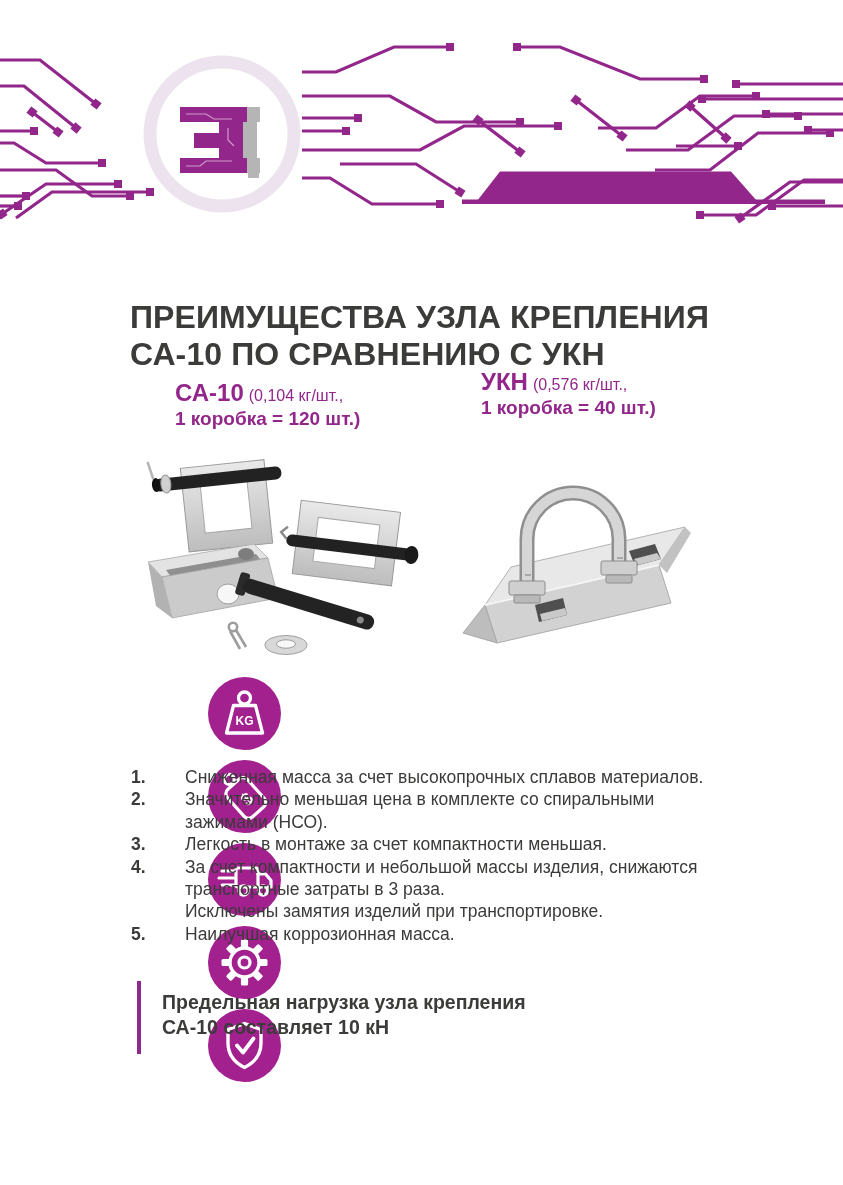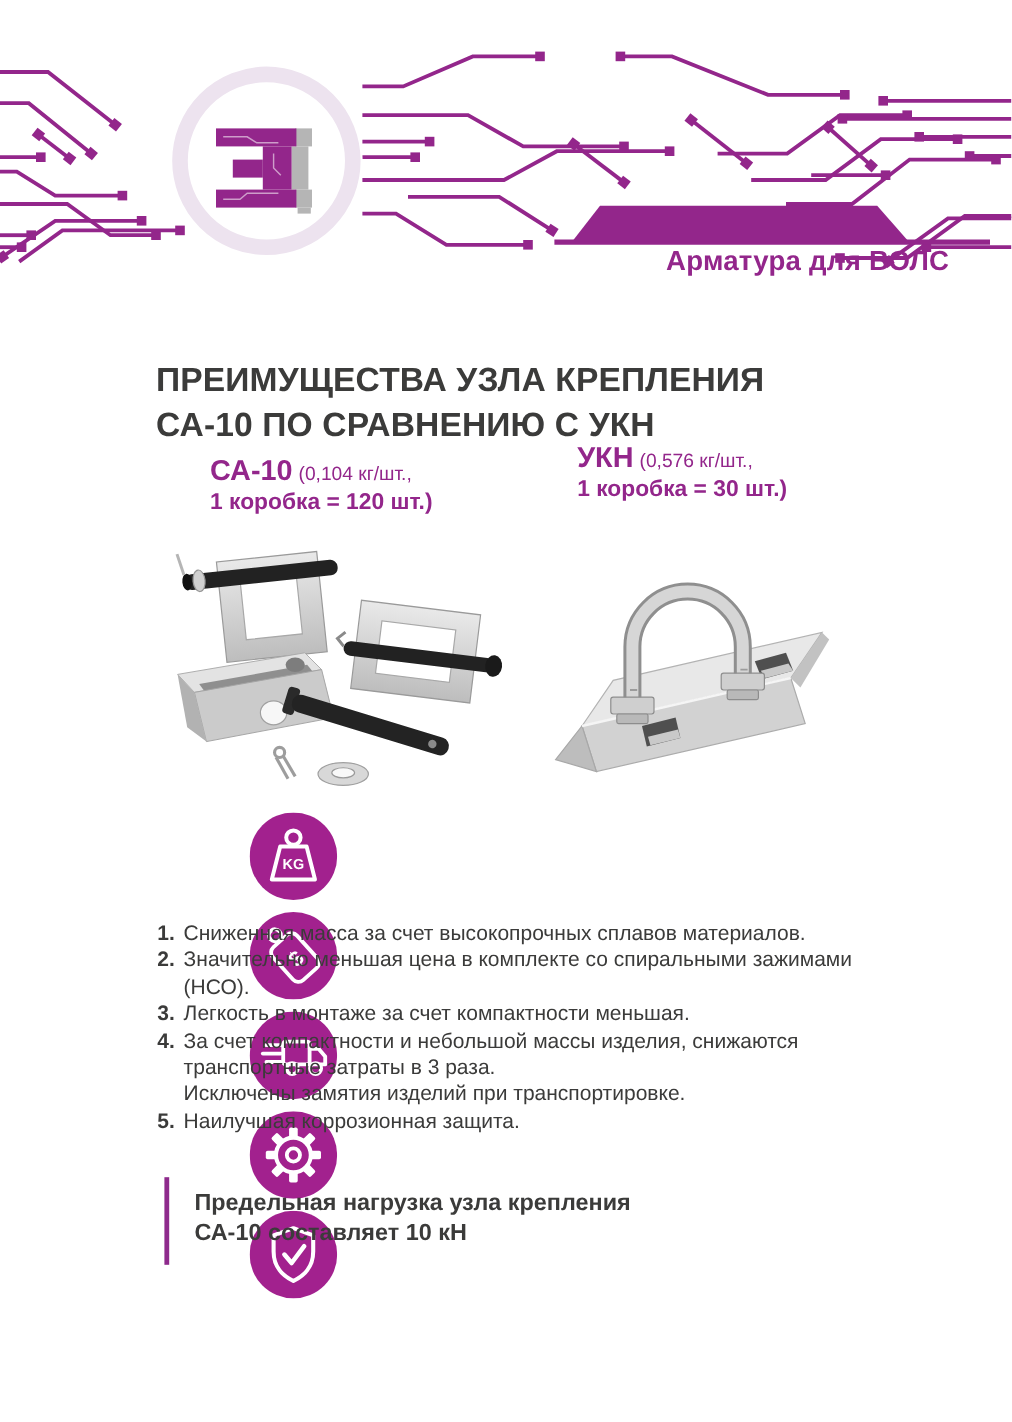--- a/index.html
+++ b/index.html
@@ -10,21 +10,21 @@
   
   .hero { position:absolute; top:0; left:0; width:843px; height:252px; }
   .hero svg { position:absolute; top:0; left:0; }
   .brand-caption {
     position:absolute; top:204px; right:52px;
     font-size:23px; font-weight:bold; color:#93268B; letter-spacing:.2px;
   }
   
   .title {
     position:absolute; left:130px; top:299px; margin:0;
-    font-size:28px; line-height:36.5px; font-weight:bold; color:#3B3B3A;
+    font-size:32px; line-height:36.5px; font-weight:bold; color:#3B3B3A;
     white-space:pre-line; letter-spacing:.1px;
   }
   
   .plabel { position:absolute; color:#93268B; line-height:24px; }
   .plabel .pname { font-size:24px; font-weight:bold; }
   .plabel .pspec { font-size:16px; font-weight:normal; margin-left:5px; }
   .plabel .line2 { font-size:19px; font-weight:bold; margin-left:0; margin-top:1px; line-height:20px; }
   #label-ca10 { left:175px; top:381px; }
   #label-ukn  { left:481px; top:370px; }
   
@@ -32,21 +32,21 @@
   #photo-ca10 { left:136px; top:446px; }
   #photo-ukn  { left:447px; top:447px; }
   
   .icons-row { position:absolute; left:208px; top:677px; display:flex; gap:10px;flex-direction:column; }
   .benefit-icon { width:73px; height:73px; }
   .benefit-icon svg { display:block; }
   
   .advantages { position:absolute; left:131px; top:766px; width:608px; }
   .adv-item { display:flex; font-size:17.5px; line-height:22.4px; color:#3B3B3A; }
   .adv-num { font-weight:bold; width:22px; flex:none; }
-  .adv-text { white-space:pre-line; }
+  .adv-text { white-space:pre-line;margin-left:32px; }
   
   .callout {
     position:absolute; left:137px; top:981px; width:420px;
     border-left:4.5px solid #8E2A8C; padding:9px 0 15px 21px;
   }
   .callout-text {
     font-size:19.5px; line-height:24.5px; font-weight:bold; color:#3B3B3A;
     white-space:pre-line;
   }
 </style>
@@ -125,33 +125,32 @@
         </g>
 
         <g stroke="rgba(255,255,255,0.55)" stroke-width="1.2" fill="none">
           <path d="M186,114 h20 l8,5 h18"></path>
           <path d="M186,166 h14 l6,-5 h26"></path>
           <path d="M228,128 v12 l6,6"></path>
         </g>
       </g>
     </svg>
 
-    <div class="brand-caption">Арматура для ВОЛС</div>
   </header>
 
   <h1 class="title">ПРЕИМУЩЕСТВА УЗЛА КРЕПЛЕНИЯ
 СА-10 ПО СРАВНЕНИЮ С УКН</h1>
 
   <div class="plabel" id="label-ca10">
     <span class="pname">СА-10</span><span class="pspec">(0,104 кг/шт.,</span>
     <div class="line2">1 коробка = 120 шт.)</div>
   </div>
   <div class="plabel" id="label-ukn">
     <span class="pname">УКН</span><span class="pspec">(0,576 кг/шт.,</span>
-    <div class="line2">1 коробка = 30 шт.)</div>
+    <div class="line2">1 коробка = 40 шт.)</div>
   </div>
 
   <svg class="photo" id="photo-ca10" width="292" height="222" viewBox="0 0 292 222">
     <defs>
       <linearGradient id="metal" x1="0" y1="0" x2="0" y2="1">
         <stop offset="0" stop-color="#e9e9e9"></stop>
           <stop offset="1" stop-color="#bdbdbd"></stop>
       </linearGradient>
     </defs>
 
@@ -312,21 +311,21 @@
       <span class="adv-text">Легкость в монтаже за счет компактности меньшая.</span>
     </div>
     <div class="adv-item">
       <span class="adv-num">4.</span>
       <span class="adv-text">За счет компактности и небольшой массы изделия, снижаются
 транспортные затраты в 3 раза.
 Исключены замятия изделий при транспортировке.</span>
     </div>
     <div class="adv-item">
       <span class="adv-num">5.</span>
-      <span class="adv-text">Наилучшая коррозионная защита.</span>
+      <span class="adv-text">Наилучшая коррозионная масса.</span>
     </div>
   </section>
 
   <aside class="callout">
     <div class="callout-text">Предельная нагрузка узла крепления
 СА-10 составляет 10 кН</div>
   </aside>
 
 </div>
 

